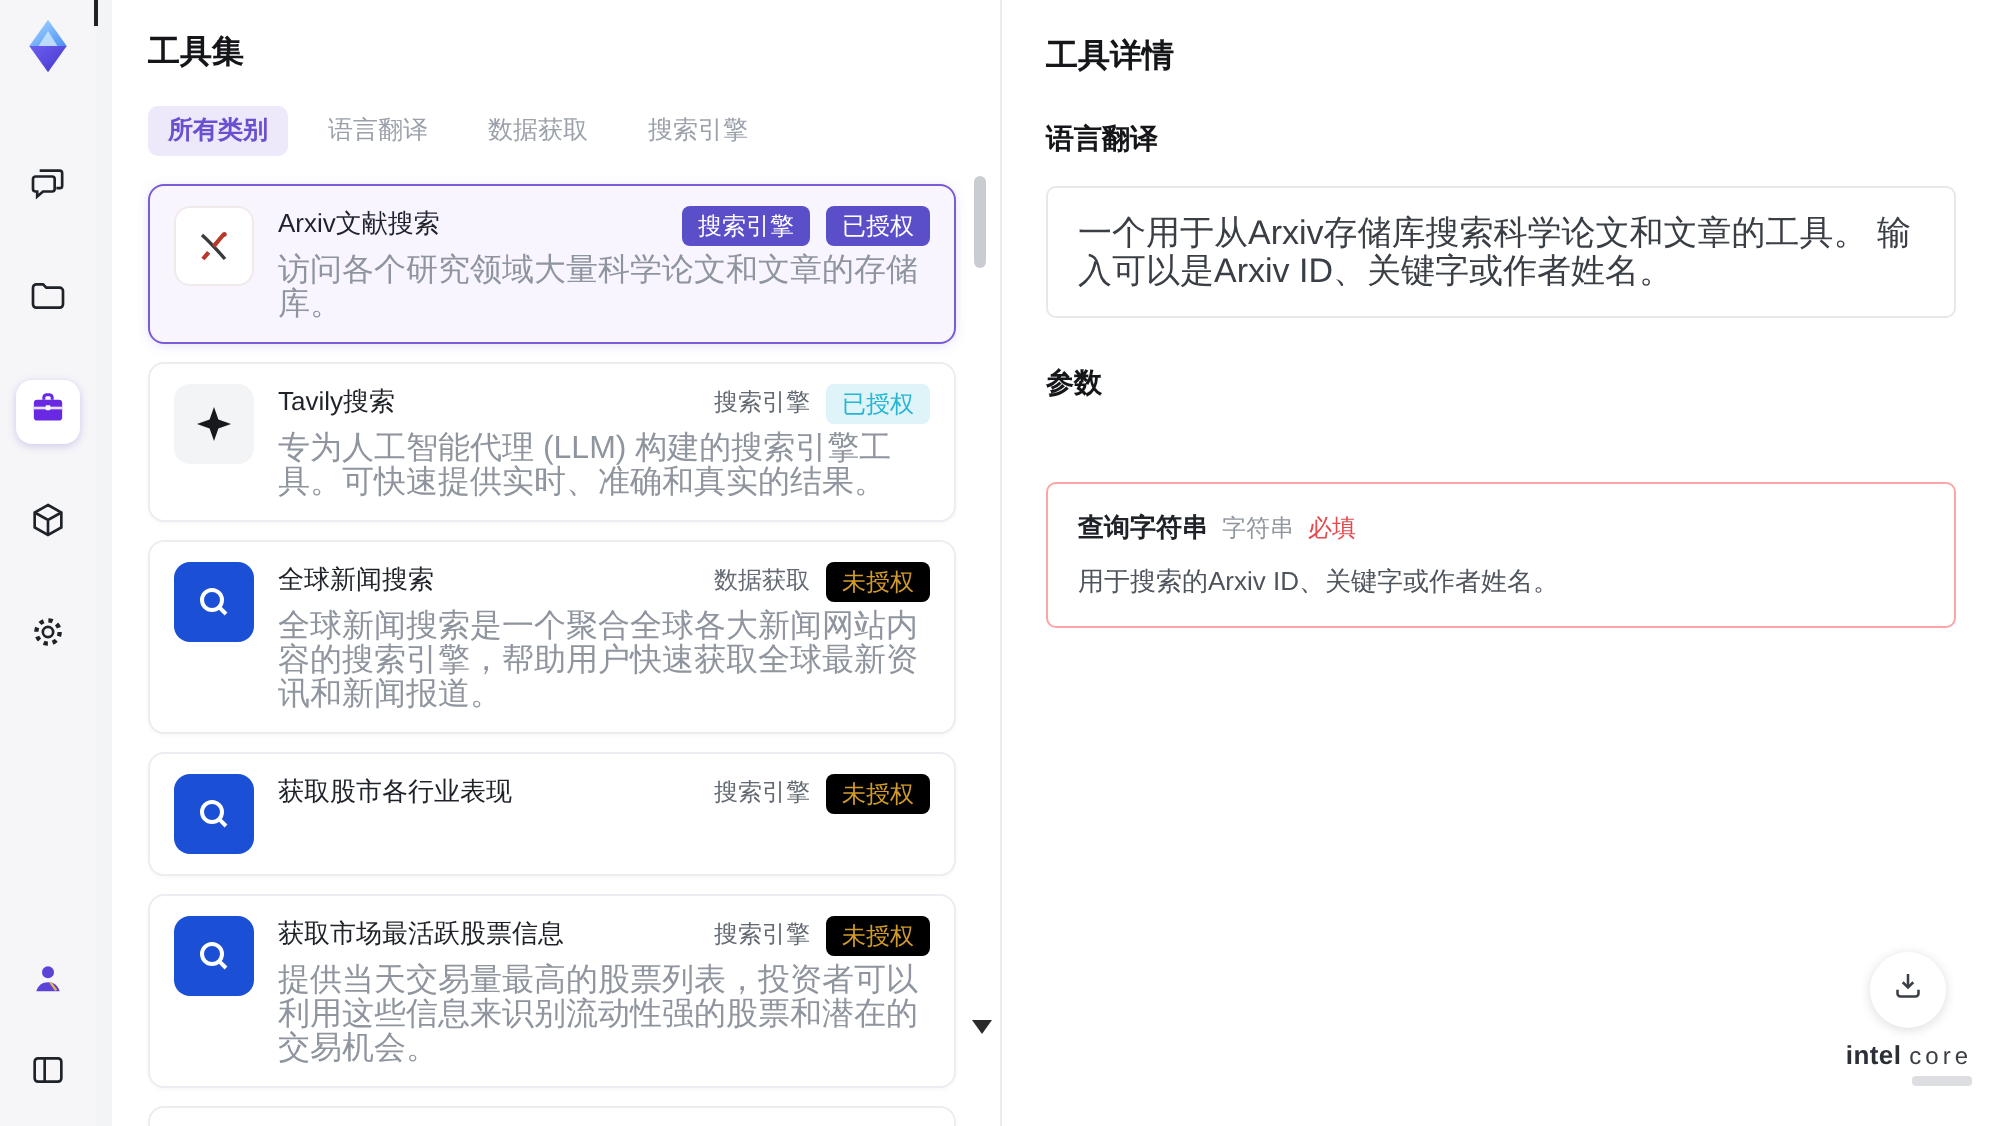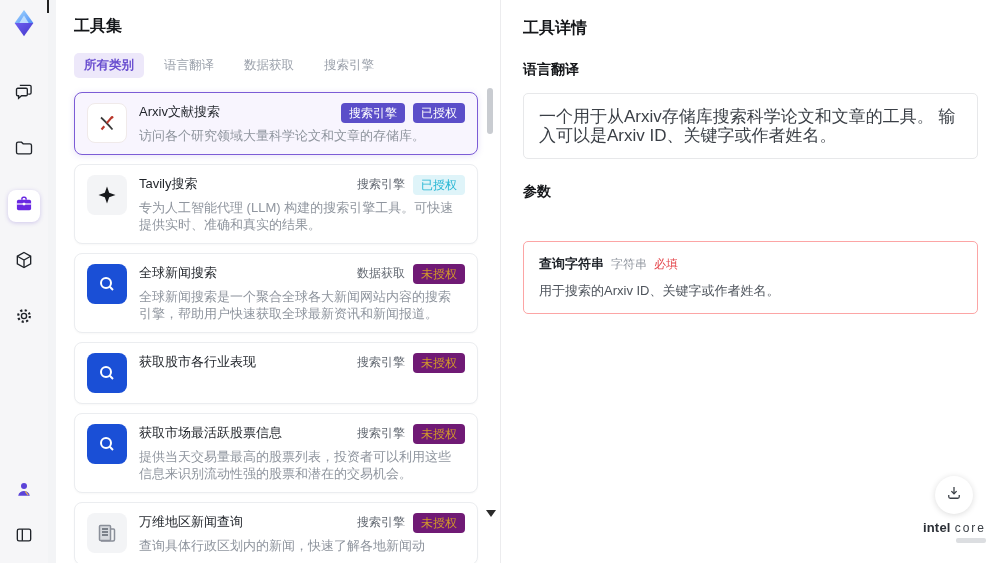--- a/index.html
+++ b/index.html
@@ -37,22 +37,22 @@
   .tile-blue { background:#1a4fd6; }
   .tile-news { background:#f3f4f6; }
   .card-body { flex:1; min-width:0; }
   .card-head { display:flex; align-items:flex-start; gap:8px; }
   .card-title { font-size:13px; font-weight:normal; color:#1f2329; line-height:18px; flex:0 1 auto; }
   .head-spacer { flex:1; }
   .cat-text { font-size:12px; color:#646a73; white-space:nowrap; line-height:18px; }
   .badge { font-size:12px; line-height:18px; padding:1px 8px; border-radius:4px; white-space:nowrap; }
   .badge-purple { background:#5b4ec9; color:#ffffff; }
   .badge-cyan { background:#dff4f9; color:#26b6d4; }
-  .badge-yellow { background:#701a75; color:#d29a2a; }
-  .card-desc { font-size:13px; color:#8f959e; line-height:17px; margin-top:4px; padding-right:2px; }
+  .badge-yellow { background:#000000; color:#d29a2a; }
+  .card-desc { font-size:16px; color:#8f959e; line-height:17px; margin-top:4px; padding-right:2px; }
 
   
   .list-scrollbar { position:absolute; right:6px; top:88px; bottom:6px; width:8px; }
   .list-thumb { position:absolute; top:0; left:1px; width:6px; height:46px; background:#c9ccd1; border-radius:3px; }
   .scroll-arrow { position:absolute; bottom:40px; left:0; width:0; height:0; border-left:5px solid transparent; border-right:5px solid transparent; border-top:7px solid #2b2b2b; }
 
   
   .detail-panel { flex:1; border-left:1px solid #ececee; padding:18px 22px 0 22px; position:relative; background:#ffffff; }
   .detail-title { font-size:16px; font-weight:bold; color:#141619; margin-bottom:22px; }
   .section-heading { font-size:14px; font-weight:bold; color:#141619; margin-bottom:14px; }

